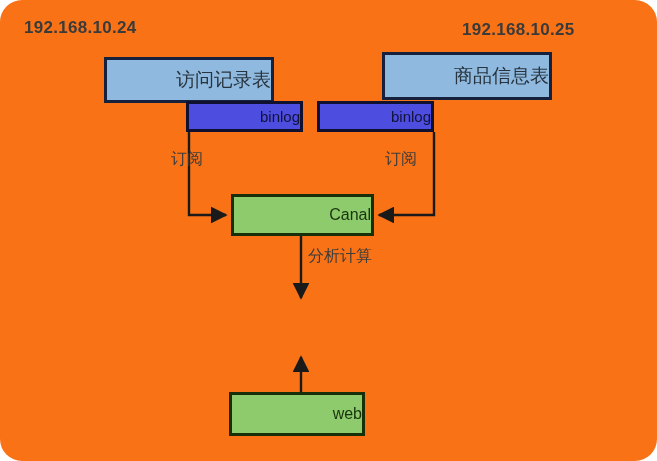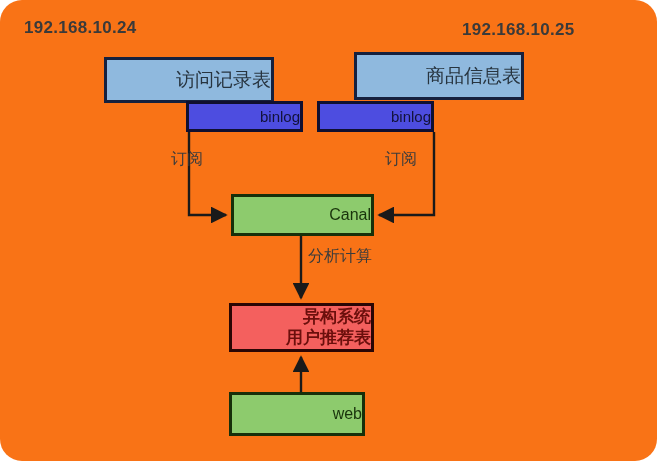--- a/index.html
+++ b/index.html
@@ -68,21 +68,21 @@
   .node-red {
     background: #f4605e;
     color: #6b0f0c;
     font-size: 17px;
     font-weight: bold;
     border-color: #2b0604;
   }
   .node-red .line2 { margin-top: 1px; }
 
   #node-visit-table { left: 104px; top: 57px; width: 170px; height: 46px; }
-  #node-product-table { left: 354px; top: 52px; width: 170px; height: 48px; }
+  #node-product-table { left: 382px; top: 52px; width: 170px; height: 48px; }
   #node-binlog-left { left: 186px; top: 101px; width: 117px; height: 31px; }
   #node-binlog-right { left: 317px; top: 101px; width: 117px; height: 31px; }
   #node-canal { left: 231px; top: 194px; width: 143px; height: 42px; }
   #node-hetero { left: 229px; top: 303px; width: 145px; height: 49px; }
   #node-web { left: 229px; top: 392px; width: 136px; height: 44px; }
 
   .edge-label {
     position: absolute;
     font-size: 16px;
     color: #3c3c3c;
@@ -136,24 +136,20 @@
   </div>
 
   <div class="node node-binlog" id="node-binlog-right">
     <span>binlog</span>
   </div>
 
   <div class="node node-green" id="node-canal">
     <span>Canal</span>
   </div>
 
-  <div class="node node-red" id="node-hetero">
-    <span>异构系统</span>
-    <span class="line2">用户推荐表</span>
-  </div>
 
   <div class="node node-green" id="node-web">
     <span>web</span>
   </div>
 
   <div class="edge-label" id="label-subscribe-left">订阅</div>
 
   <div class="edge-label" id="label-subscribe-right">订阅</div>
 
   <div class="edge-label" id="label-analyze">分析计算</div>

